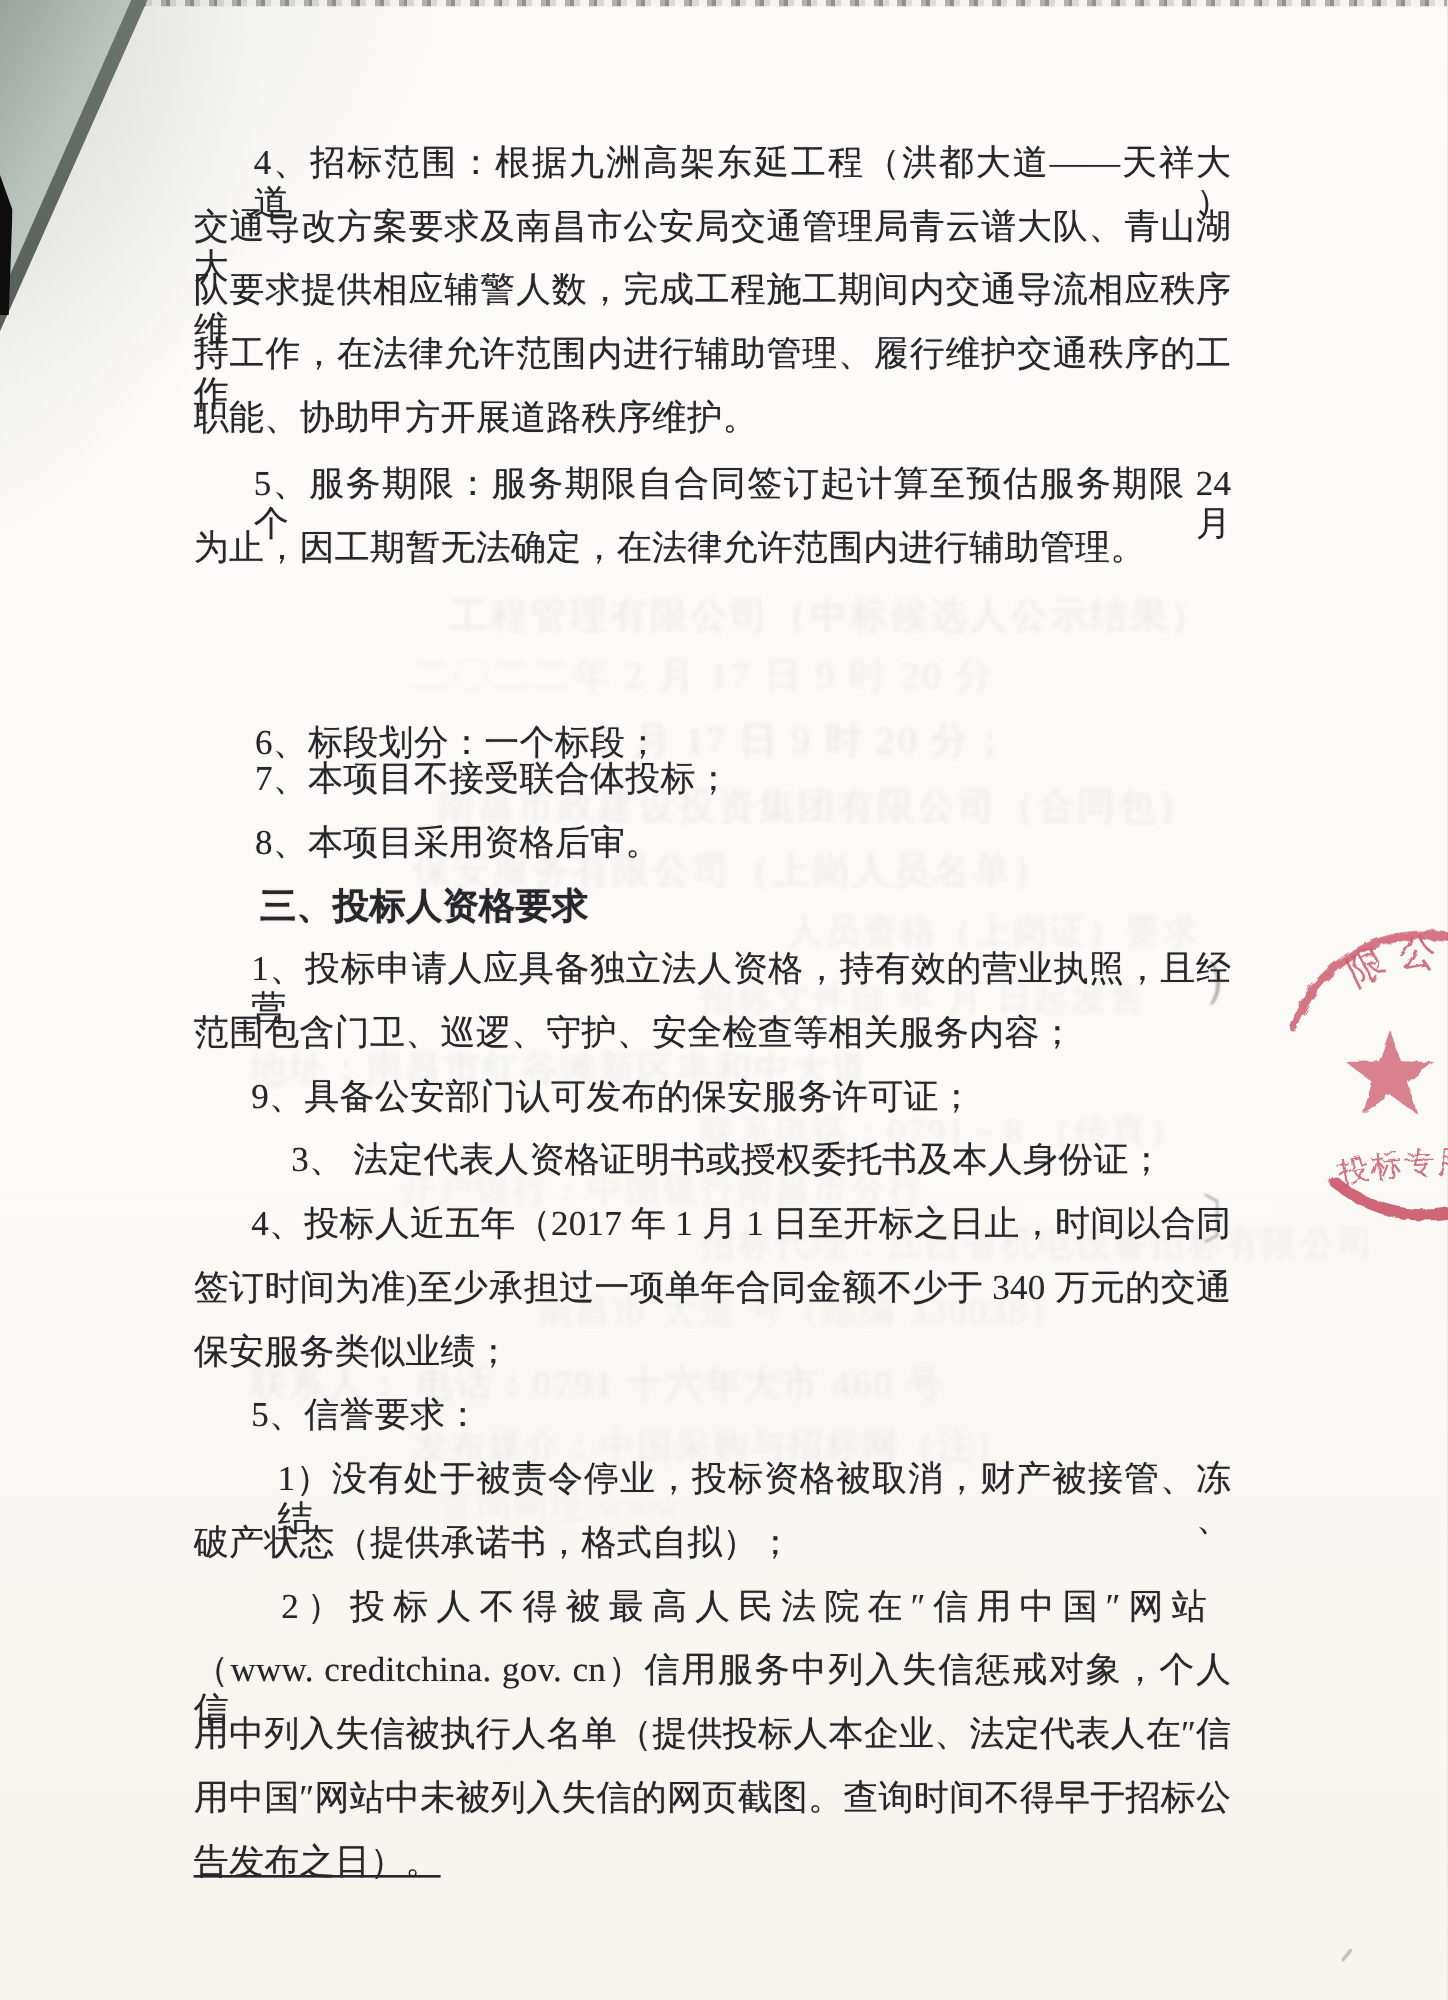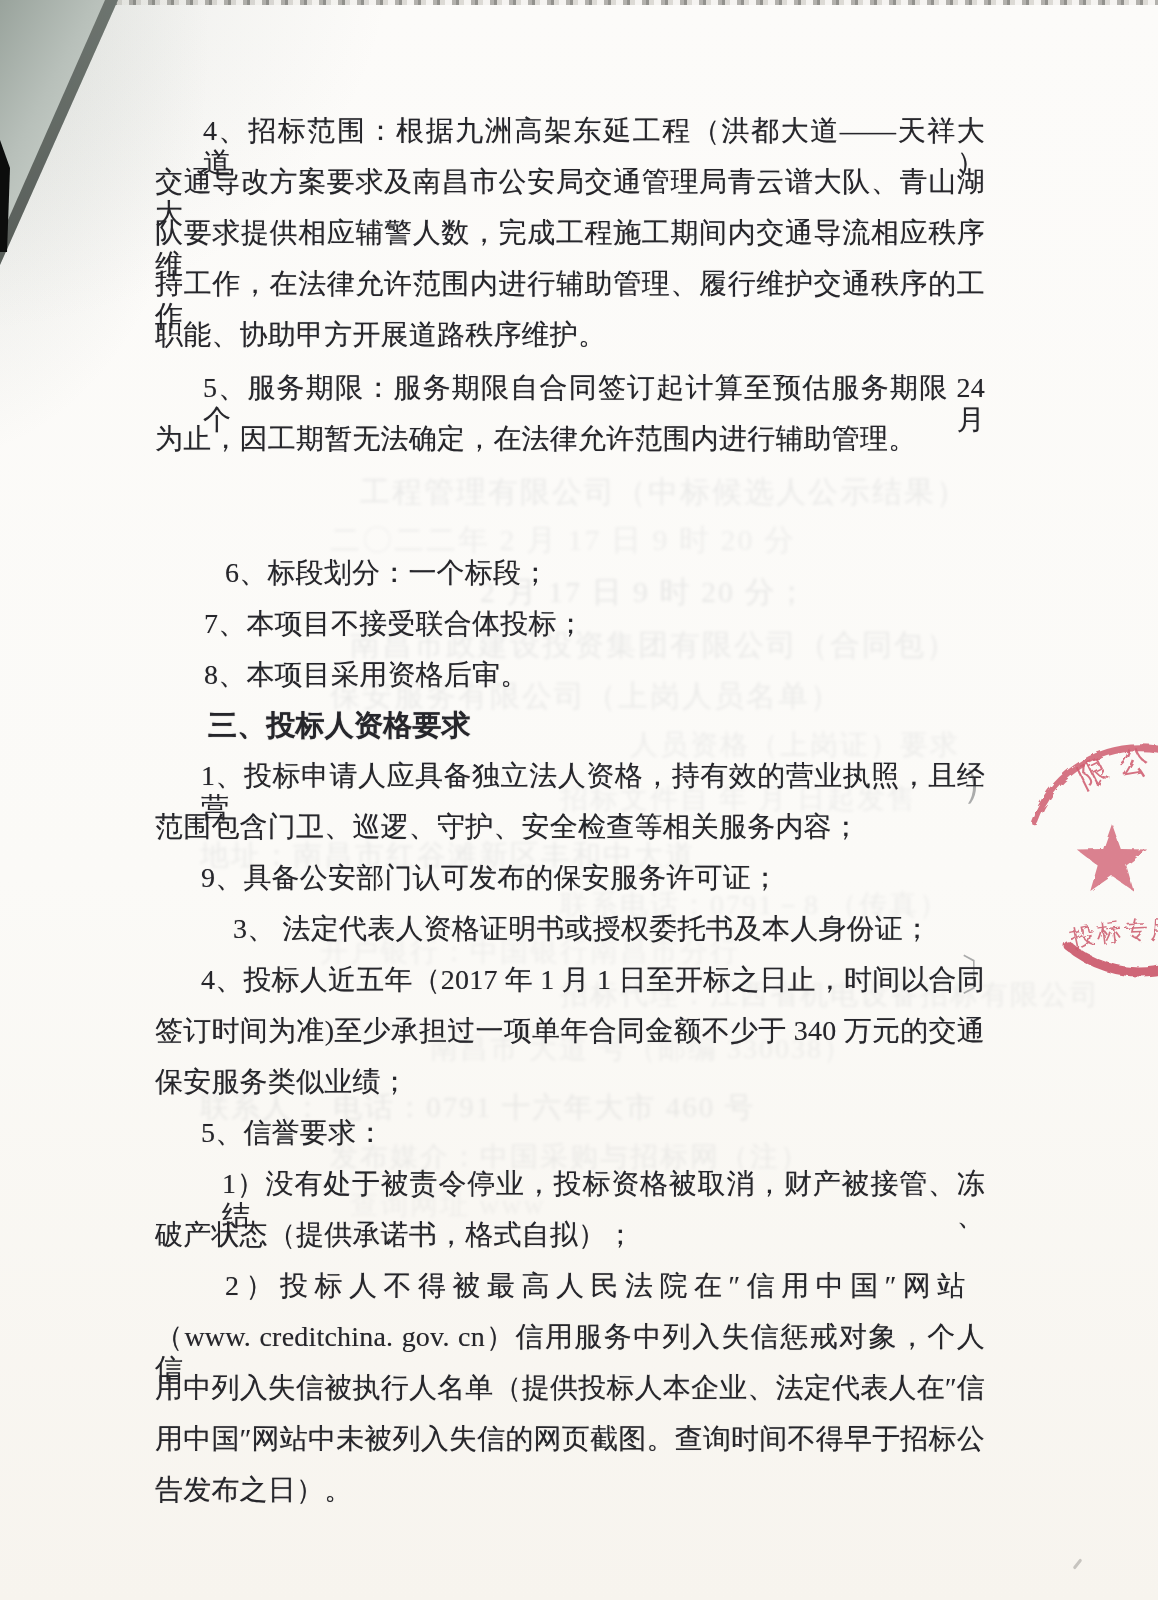--- a/index.html
+++ b/index.html
@@ -107,39 +107,39 @@
     </div>
 
   <div id="text-layer">
       <div class="tline just" style="top: 115px; left: 203px; width: 782px;">4、招标范围：根据九洲高架东延工程（洪都大道——天祥大道）</div>
       <div class="tline just" style="top: 166px; left: 155px; width: 830px;">交通导改方案要求及南昌市公安局交通管理局青云谱大队、青山湖大</div>
       <div class="tline just" style="top: 217px; left: 155px; width: 830px;">队要求提供相应辅警人数，完成工程施工期间内交通导流相应秩序维</div>
       <div class="tline just" style="top: 268px; left: 155px; width: 830px;">持工作，在法律允许范围内进行辅助管理、履行维护交通秩序的工作</div>
       <div class="tline" style="top: 319px; left: 155px;">职能、协助甲方开展道路秩序维护。</div>
       <div class="tline just" style="top: 372px; left: 203px; width: 782px;">5、服务期限：服务期限自合同签订起计算至预估服务期限 24 个月</div>
       <div class="tline" style="top: 423px; left: 155px;">为止，因工期暂无法确定，在法律允许范围内进行辅助管理。</div>
-      <div class="tline" style="top: 557px; left: 204px; margin-left: 21px;">6、标段划分：一个标段；</div>
+      <div class="tline" style="top: 579px; left: 204px;">6、标段划分：一个标段；</div>
       <div class="tline" style="top: 608px; left: 204px;">7、本项目不接受联合体投标；</div>
       <div class="tline" style="top: 659px; left: 204px;">8、本项目采用资格后审。</div>
       <div class="tline bold" style="top: 709px; left: 208px;">三、投标人资格要求</div>
       <div class="tline just" style="top: 760px; left: 201px; width: 784px;">1、投标申请人应具备独立法人资格，持有效的营业执照，且经营</div>
       <div class="tline" style="top: 811px; left: 155px;">范围包含门卫、巡逻、守护、安全检查等相关服务内容；</div>
       <div class="tline" style="top: 862px; left: 201px;">9、具备公安部门认可发布的保安服务许可证；</div>
       <div class="tline" style="top: 913px; left: 201px; margin-left: 32px;">3、 法定代表人资格证明书或授权委托书及本人身份证；</div>
       <div class="tline just" style="top: 964px; left: 201px; width: 784px;">4、投标人近五年（2017 年 1 月 1 日至开标之日止，时间以合同</div>
       <div class="tline just" style="top: 1015px; left: 155px; width: 830px;">签订时间为准)至少承担过一项单年合同金额不少于 340 万元的交通</div>
       <div class="tline" style="top: 1066px; left: 155px;">保安服务类似业绩；</div>
       <div class="tline" style="top: 1117px; left: 201px;">5、信誉要求：</div>
       <div class="tline just" style="top: 1168px; left: 222px; width: 763px;">1）没有处于被责令停业，投标资格被取消，财产被接管、冻结、</div>
       <div class="tline" style="top: 1219px; left: 155px; text-align: right;">破产状态（提供承诺书，格式自拟）；</div>
       <div class="tline spaced" style="top: 1270px; left: 225px;">2）投标人不得被最高人民法院在″信用中国″网站</div>
       <div class="tline just" style="top: 1321px; left: 155px; width: 830px;">（www. creditchina. gov. cn）信用服务中列入失信惩戒对象，个人信</div>
       <div class="tline just" style="top: 1372px; left: 155px; width: 830px;">用中列入失信被执行人名单（提供投标人本企业、法定代表人在″信</div>
       <div class="tline just" style="top: 1423px; left: 155px; width: 830px;">用中国″网站中未被列入失信的网页截图。查询时间不得早于招标公</div>
-      <div class="tline" style="top: 1474px; left: 155px;">告发布之日）。</div>
+      <div class="tline" style="top: 1474px; left: 155px; text-decoration: underline;">告发布之日）。</div>
     </div>
 
   <svg id="stamp" viewBox="0 0 240 252" xmlns="http://www.w3.org/2000/svg">
     <defs>
       <filter id="rough" x="-10%" y="-10%" width="120%" height="120%">
         <feTurbulence type="fractalNoise" baseFrequency="0.12 0.09" numOctaves="2" result="n"></feTurbulence>
         <feDisplacementMap in="SourceGraphic" in2="n" scale="5"></feDisplacementMap>
         <feGaussianBlur stdDeviation="0.45"></feGaussianBlur>
       </filter>
       <path id="topTextArc" d="M 43.8 78 A 88 88 0 0 1 196.2 78" fill="none"></path>

